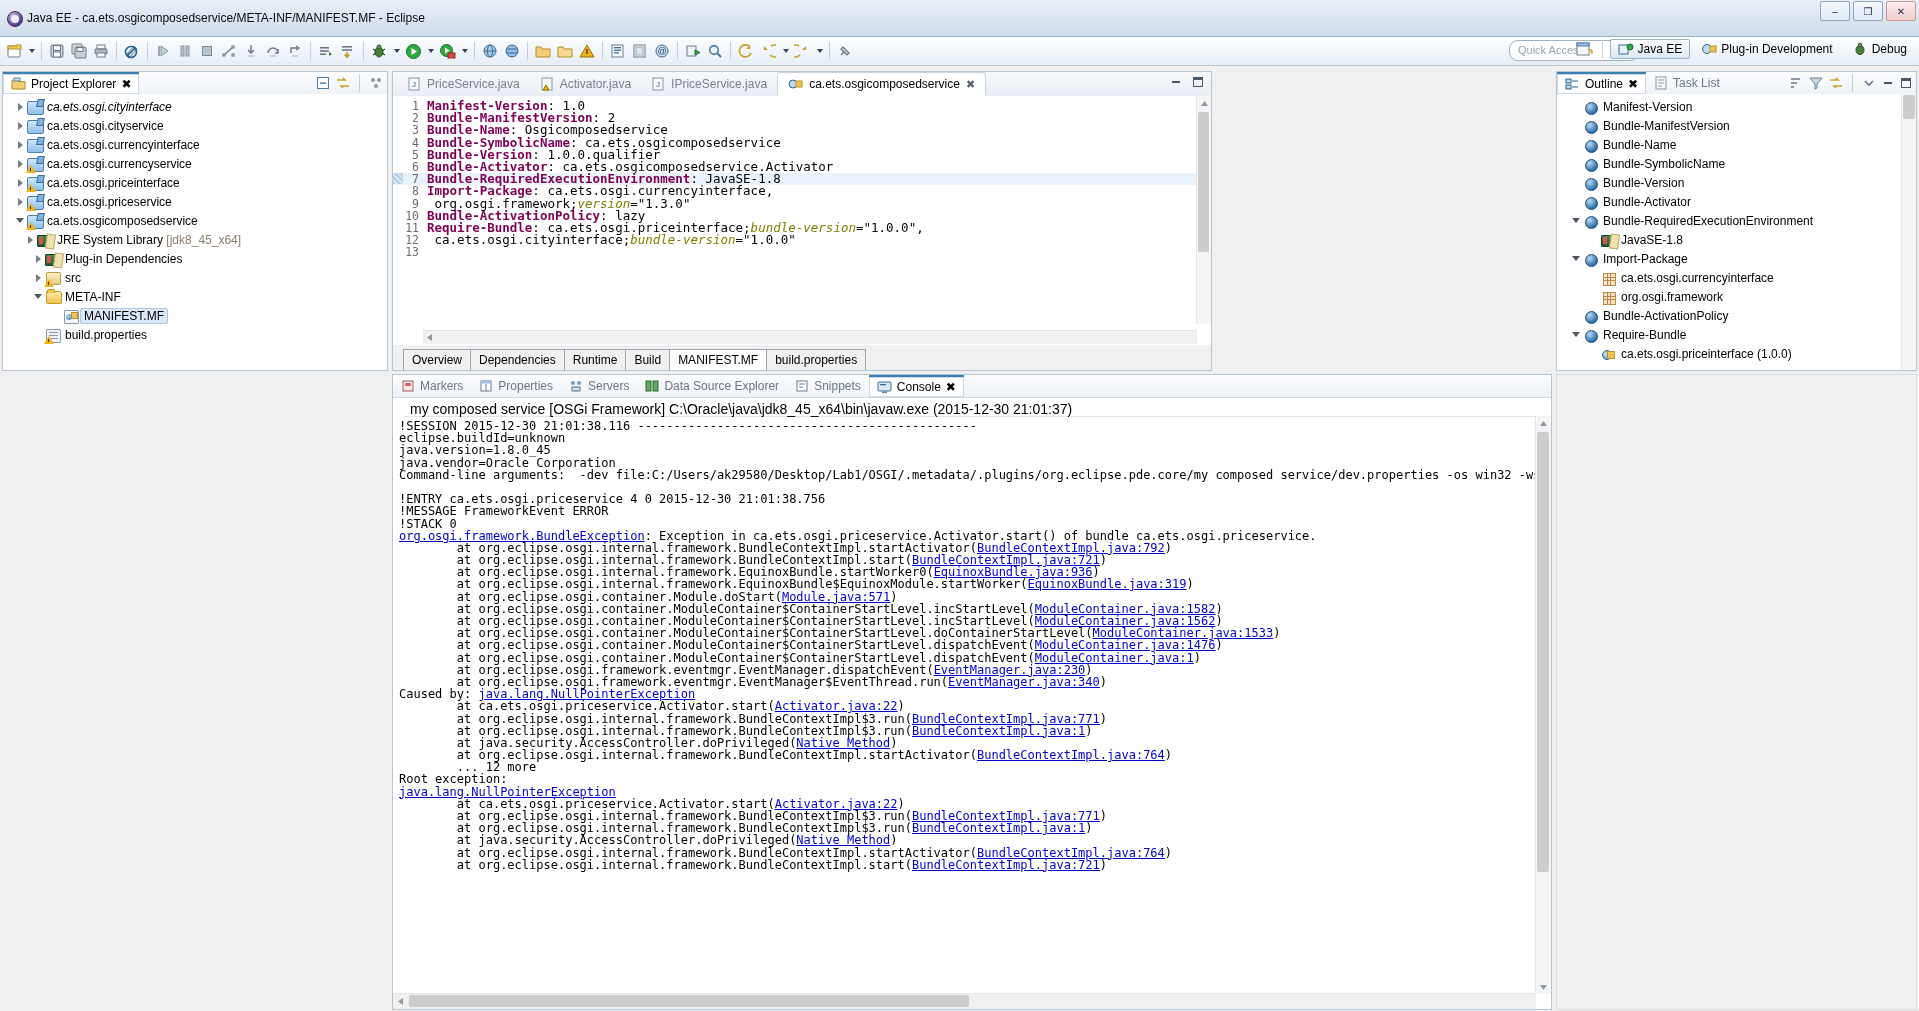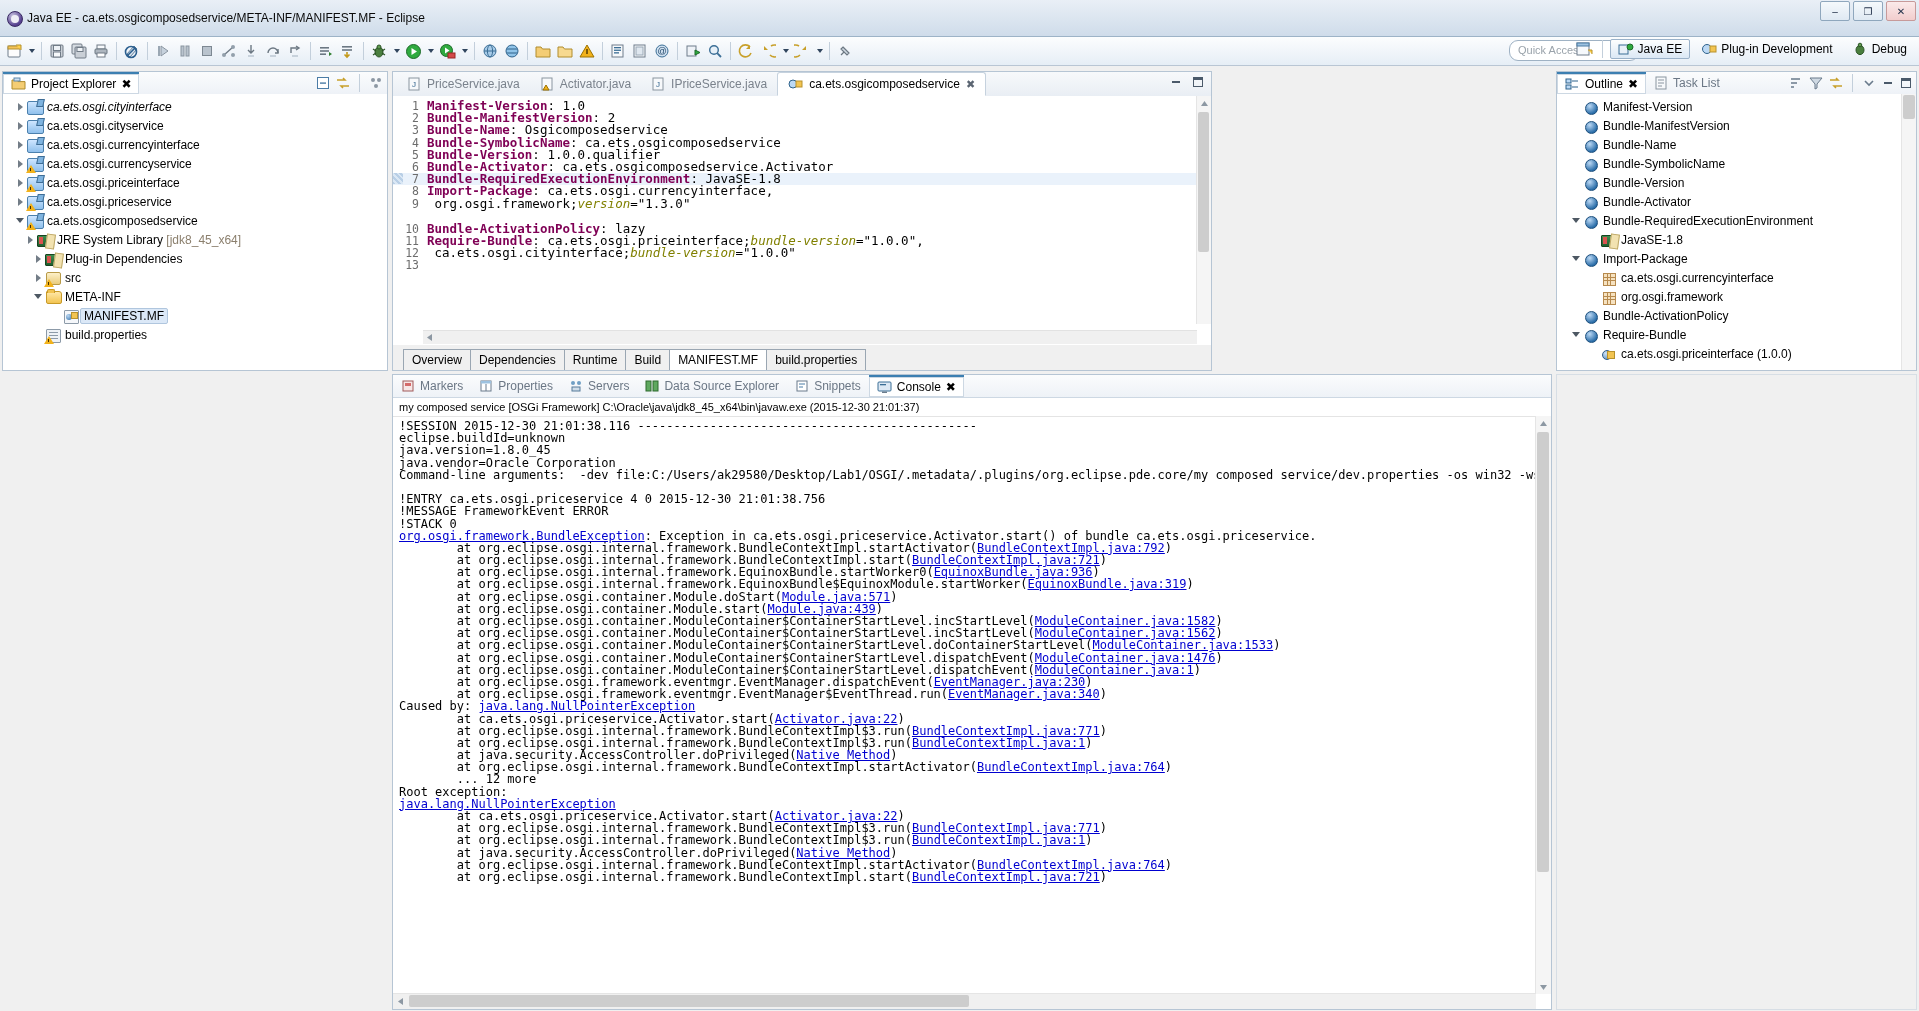--- a/index.html
+++ b/index.html
@@ -117,22 +117,22 @@
   .ed-hscroll{position:absolute;left:30px;right:14px;bottom:26px;height:13px;background:#f0f0f0;border-top:1px solid #e2e2e2;}
   .ed-hscroll .lbtn{width:13px;height:13px;display:flex;align-items:center;justify-content:center;}
   .ed-vscroll{position:absolute;right:0;top:24px;bottom:46px;width:14px;background:#f5f5f5;border-left:1px solid #e5e5e5;}
   .vthumb{position:absolute;left:1px;top:16px;width:11px;height:140px;background:#cdcdcd;border-radius:2px;}
   .vup,.vdn{position:absolute;left:0;width:14px;height:14px;display:flex;align-items:center;justify-content:center;}
   .formtabs{position:absolute;left:0;right:0;bottom:0;height:25px;background:#f0f0f0;display:flex;align-items:flex-end;padding-left:10px;}
   .ftab{padding:3px 8px;font-size:12px;border:1px solid #9aa6b2;border-bottom:none;background:#f0f0f0;margin-right:-1px;}
   .ftab.active{background:#fff;}
 
   
-  .cons-title{height:15px;font-family:"Liberation Sans",sans-serif;font-size:11px;padding:1px 0 0 6px;
-              border-bottom:1px solid #e4e4e4;white-space:nowrap;}
+  .cons-title{height:15px;font-family:"Liberation Sans",sans-serif;font-size:14px;padding:1px 0 0 6px;
+              border-bottom:1px solid #e4e4e4;white-space:nowrap;margin-left:11px;}
   .cons-body{position:absolute;left:0;right:15px;top:16px;bottom:15px;overflow:hidden;
              font-family:"DejaVu Sans Mono",monospace;font-size:12px;padding:4px 0 0 6px;}
   .cl2{height:12.2px;line-height:12.2px;white-space:pre;}
   .lnk{color:#0000d0;text-decoration:underline;}
   .cons-vscroll{position:absolute;right:0;top:16px;bottom:15px;width:15px;background:#f5f5f5;border-left:1px solid #e5e5e5;}
   .cons-hscroll{position:absolute;left:0;right:15px;bottom:0;height:15px;background:#f0f0f0;border-top:1px solid #e5e5e5;}
   .hthumb{position:absolute;left:16px;top:1px;width:560px;height:12px;background:#cdcdcd;border-radius:2px;}
   .arrbtn{width:14px;height:14px;display:flex;align-items:center;justify-content:center;font-size:8px;color:#5a5a5a;}
 
   
@@ -639,21 +639,21 @@
         <div class="code" id="code-lines" style="padding-top:4px;">
             <div class="cline" style="position: relative;"><span class="cnum">1</span><span class="ctext"><span class="k-hdr">Manifest-Version</span><span class="k-val">: 1.0</span></span></div>
             <div class="cline" style="position: relative;"><span class="cnum">2</span><span class="ctext"><span class="k-hdr">Bundle-ManifestVersion</span><span class="k-val">: 2</span></span></div>
             <div class="cline" style="position: relative;"><span class="cnum">3</span><span class="ctext"><span class="k-hdr">Bundle-Name</span><span class="k-val">: Osgicomposedservice</span></span></div>
             <div class="cline" style="position: relative;"><span class="cnum">4</span><span class="ctext"><span class="k-hdr">Bundle-SymbolicName</span><span class="k-val">: ca.ets.osgicomposedservice</span></span></div>
             <div class="cline" style="position: relative;"><span class="cnum">5</span><span class="ctext"><span class="k-hdr">Bundle-Version</span><span class="k-val">: 1.0.0.qualifier</span></span></div>
             <div class="cline" style="position: relative;"><span class="cnum">6</span><span class="ctext"><span class="k-hdr">Bundle-Activator</span><span class="k-val">: ca.ets.osgicomposedservice.Activator</span></span></div>
             <div class="cline hl-line" style="position: relative;"><span class="mark"></span><span class="cnum">7</span><span class="ctext"><span class="k-hdr">Bundle-RequiredExecutionEnvironment</span><span class="k-val">: JavaSE-1.8</span></span></div>
             <div class="cline" style="position: relative;"><span class="cnum">8</span><span class="ctext"><span class="k-hdr">Import-Package</span><span class="k-val">: ca.ets.osgi.currencyinterface,</span></span></div>
             <div class="cline" style="position: relative;"><span class="cnum">9</span><span class="ctext"><span class="k-val"> org.osgi.framework;</span><span class="k-attr">version</span><span class="k-val">="1.3.0"</span></span></div>
-            <div class="cline" style="position: relative; margin-top: 13px;"><span class="cnum">10</span><span class="ctext"><span class="k-hdr">Bundle-ActivationPolicy</span><span class="k-val">: lazy</span></span></div>
+            <div class="cline" style="position: relative;"><span class="cnum">10</span><span class="ctext"><span class="k-hdr">Bundle-ActivationPolicy</span><span class="k-val">: lazy</span></span></div>
             <div class="cline" style="position: relative;"><span class="cnum">11</span><span class="ctext"><span class="k-hdr">Require-Bundle</span><span class="k-val">: ca.ets.osgi.priceinterface;</span><span class="k-attr">bundle-version</span><span class="k-val">="1.0.0",</span></span></div>
             <div class="cline" style="position: relative;"><span class="cnum">12</span><span class="ctext"><span class="k-val"> ca.ets.osgi.cityinterface;</span><span class="k-attr">bundle-version</span><span class="k-val">="1.0.0"</span></span></div>
             <div class="cline" style="position: relative;"><span class="cnum">13</span><span class="ctext"></span></div>
           </div>
       </div>
       <div class="ed-vscroll">
         <span class="vup" style="top:0;">
             <svg width="9" height="7" viewBox="0 0 9 7">
               <path d="M4.5 1 L8 6 L1 6 z" fill="#8d98a3"></path>
             </svg>
@@ -813,21 +813,20 @@
             <div class="cl2"><span></span></div>
             <div class="cl2"><span>!ENTRY ca.ets.osgi.priceservice 4 0 2015-12-30 21:01:38.756</span></div>
             <div class="cl2"><span>!MESSAGE FrameworkEvent ERROR</span></div>
             <div class="cl2"><span>!STACK 0</span></div>
             <div class="cl2"><span class="lnk">org.osgi.framework.BundleException</span><span>: Exception in ca.ets.osgi.priceservice.Activator.start() of bundle ca.ets.osgi.priceservice.</span></div>
             <div class="cl2"><span>        at org.eclipse.osgi.internal.framework.BundleContextImpl.startActivator(</span><span class="lnk">BundleContextImpl.java:792</span><span>)</span></div>
             <div class="cl2"><span>        at org.eclipse.osgi.internal.framework.BundleContextImpl.start(</span><span class="lnk">BundleContextImpl.java:721</span><span>)</span></div>
             <div class="cl2"><span>        at org.eclipse.osgi.internal.framework.EquinoxBundle.startWorker0(</span><span class="lnk">EquinoxBundle.java:936</span><span>)</span></div>
             <div class="cl2"><span>        at org.eclipse.osgi.internal.framework.EquinoxBundle$EquinoxModule.startWorker(</span><span class="lnk">EquinoxBundle.java:319</span><span>)</span></div>
             <div class="cl2"><span>        at org.eclipse.osgi.container.Module.doStart(</span><span class="lnk">Module.java:571</span><span>)</span></div>
-            <div class="cl2"><span>        at org.eclipse.osgi.container.Module.start(</span><span class="lnk">Module.java:439</span><span>)</span></div>
             <div class="cl2"><span>        at org.eclipse.osgi.container.ModuleContainer$ContainerStartLevel.incStartLevel(</span><span class="lnk">ModuleContainer.java:1582</span><span>)</span></div>
             <div class="cl2"><span>        at org.eclipse.osgi.container.ModuleContainer$ContainerStartLevel.incStartLevel(</span><span class="lnk">ModuleContainer.java:1562</span><span>)</span></div>
             <div class="cl2"><span>        at org.eclipse.osgi.container.ModuleContainer$ContainerStartLevel.doContainerStartLevel(</span><span class="lnk">ModuleContainer.java:1533</span><span>)</span></div>
             <div class="cl2"><span>        at org.eclipse.osgi.container.ModuleContainer$ContainerStartLevel.dispatchEvent(</span><span class="lnk">ModuleContainer.java:1476</span><span>)</span></div>
             <div class="cl2"><span>        at org.eclipse.osgi.container.ModuleContainer$ContainerStartLevel.dispatchEvent(</span><span class="lnk">ModuleContainer.java:1</span><span>)</span></div>
             <div class="cl2"><span>        at org.eclipse.osgi.framework.eventmgr.EventManager.dispatchEvent(</span><span class="lnk">EventManager.java:230</span><span>)</span></div>
             <div class="cl2"><span>        at org.eclipse.osgi.framework.eventmgr.EventManager$EventThread.run(</span><span class="lnk">EventManager.java:340</span><span>)</span></div>
             <div class="cl2"><span>Caused by: </span><span class="lnk">java.lang.NullPointerException</span></div>
             <div class="cl2"><span>        at ca.ets.osgi.priceservice.Activator.start(</span><span class="lnk">Activator.java:22</span><span>)</span></div>
             <div class="cl2"><span>        at org.eclipse.osgi.internal.framework.BundleContextImpl$3.run(</span><span class="lnk">BundleContextImpl.java:771</span><span>)</span></div>

